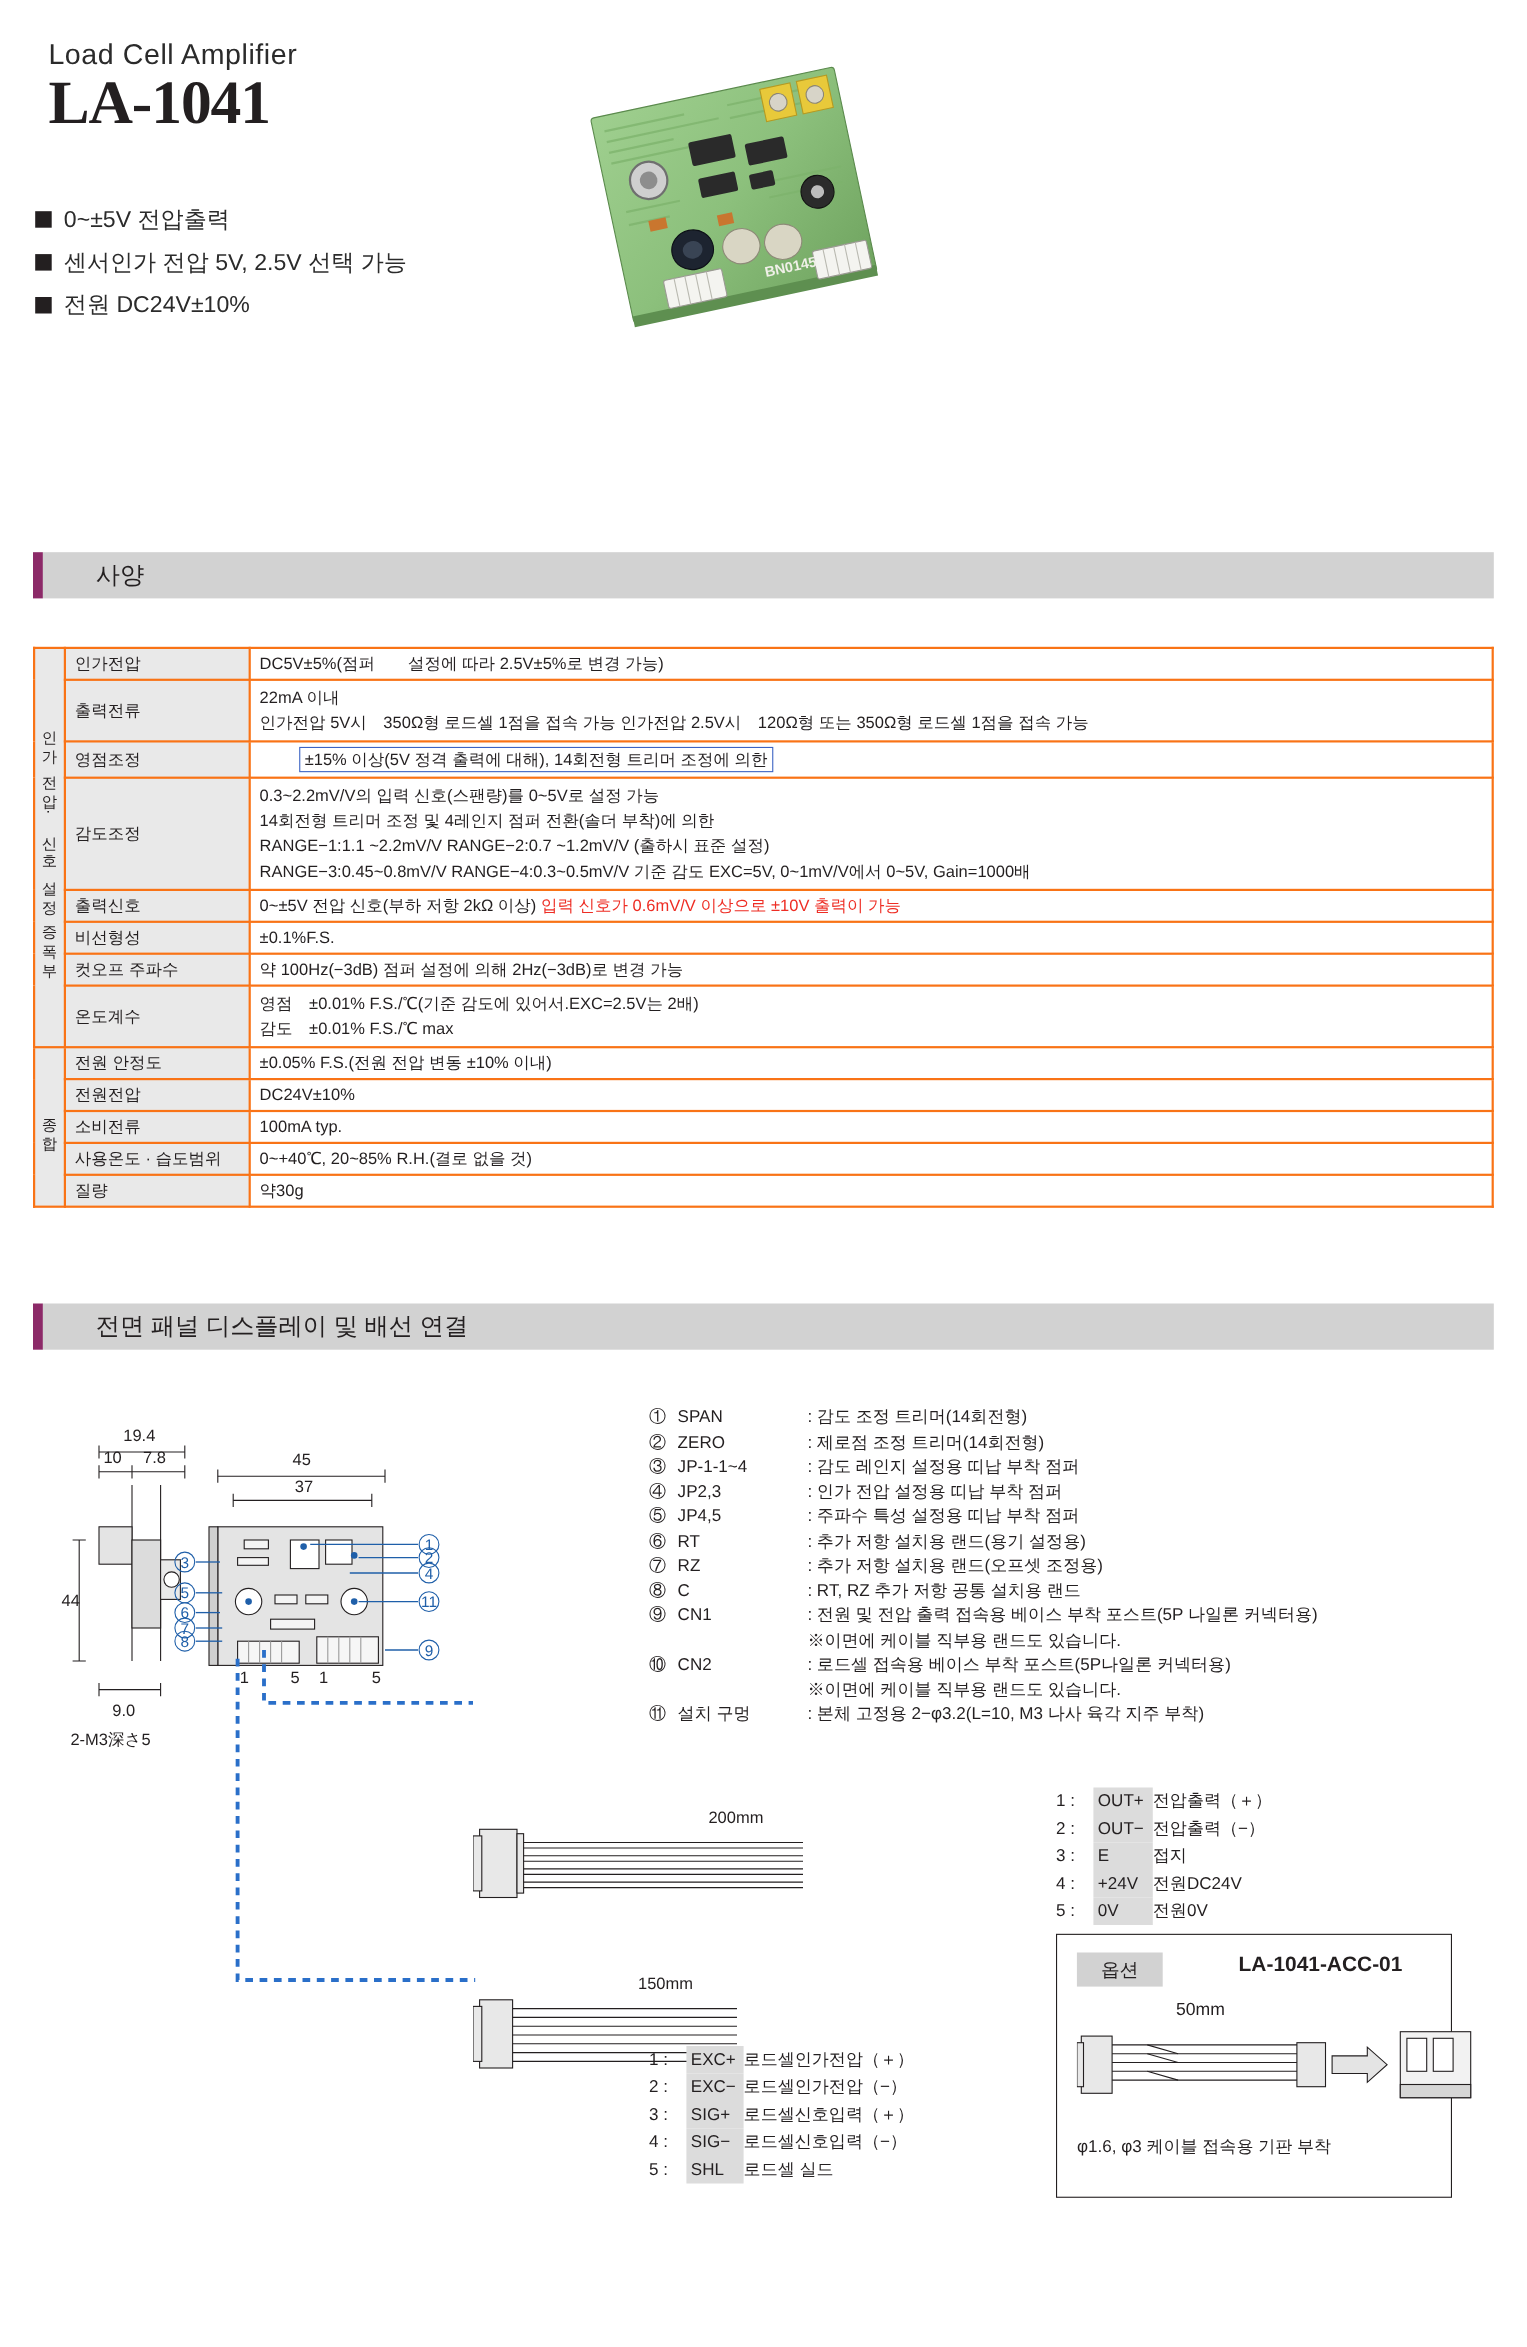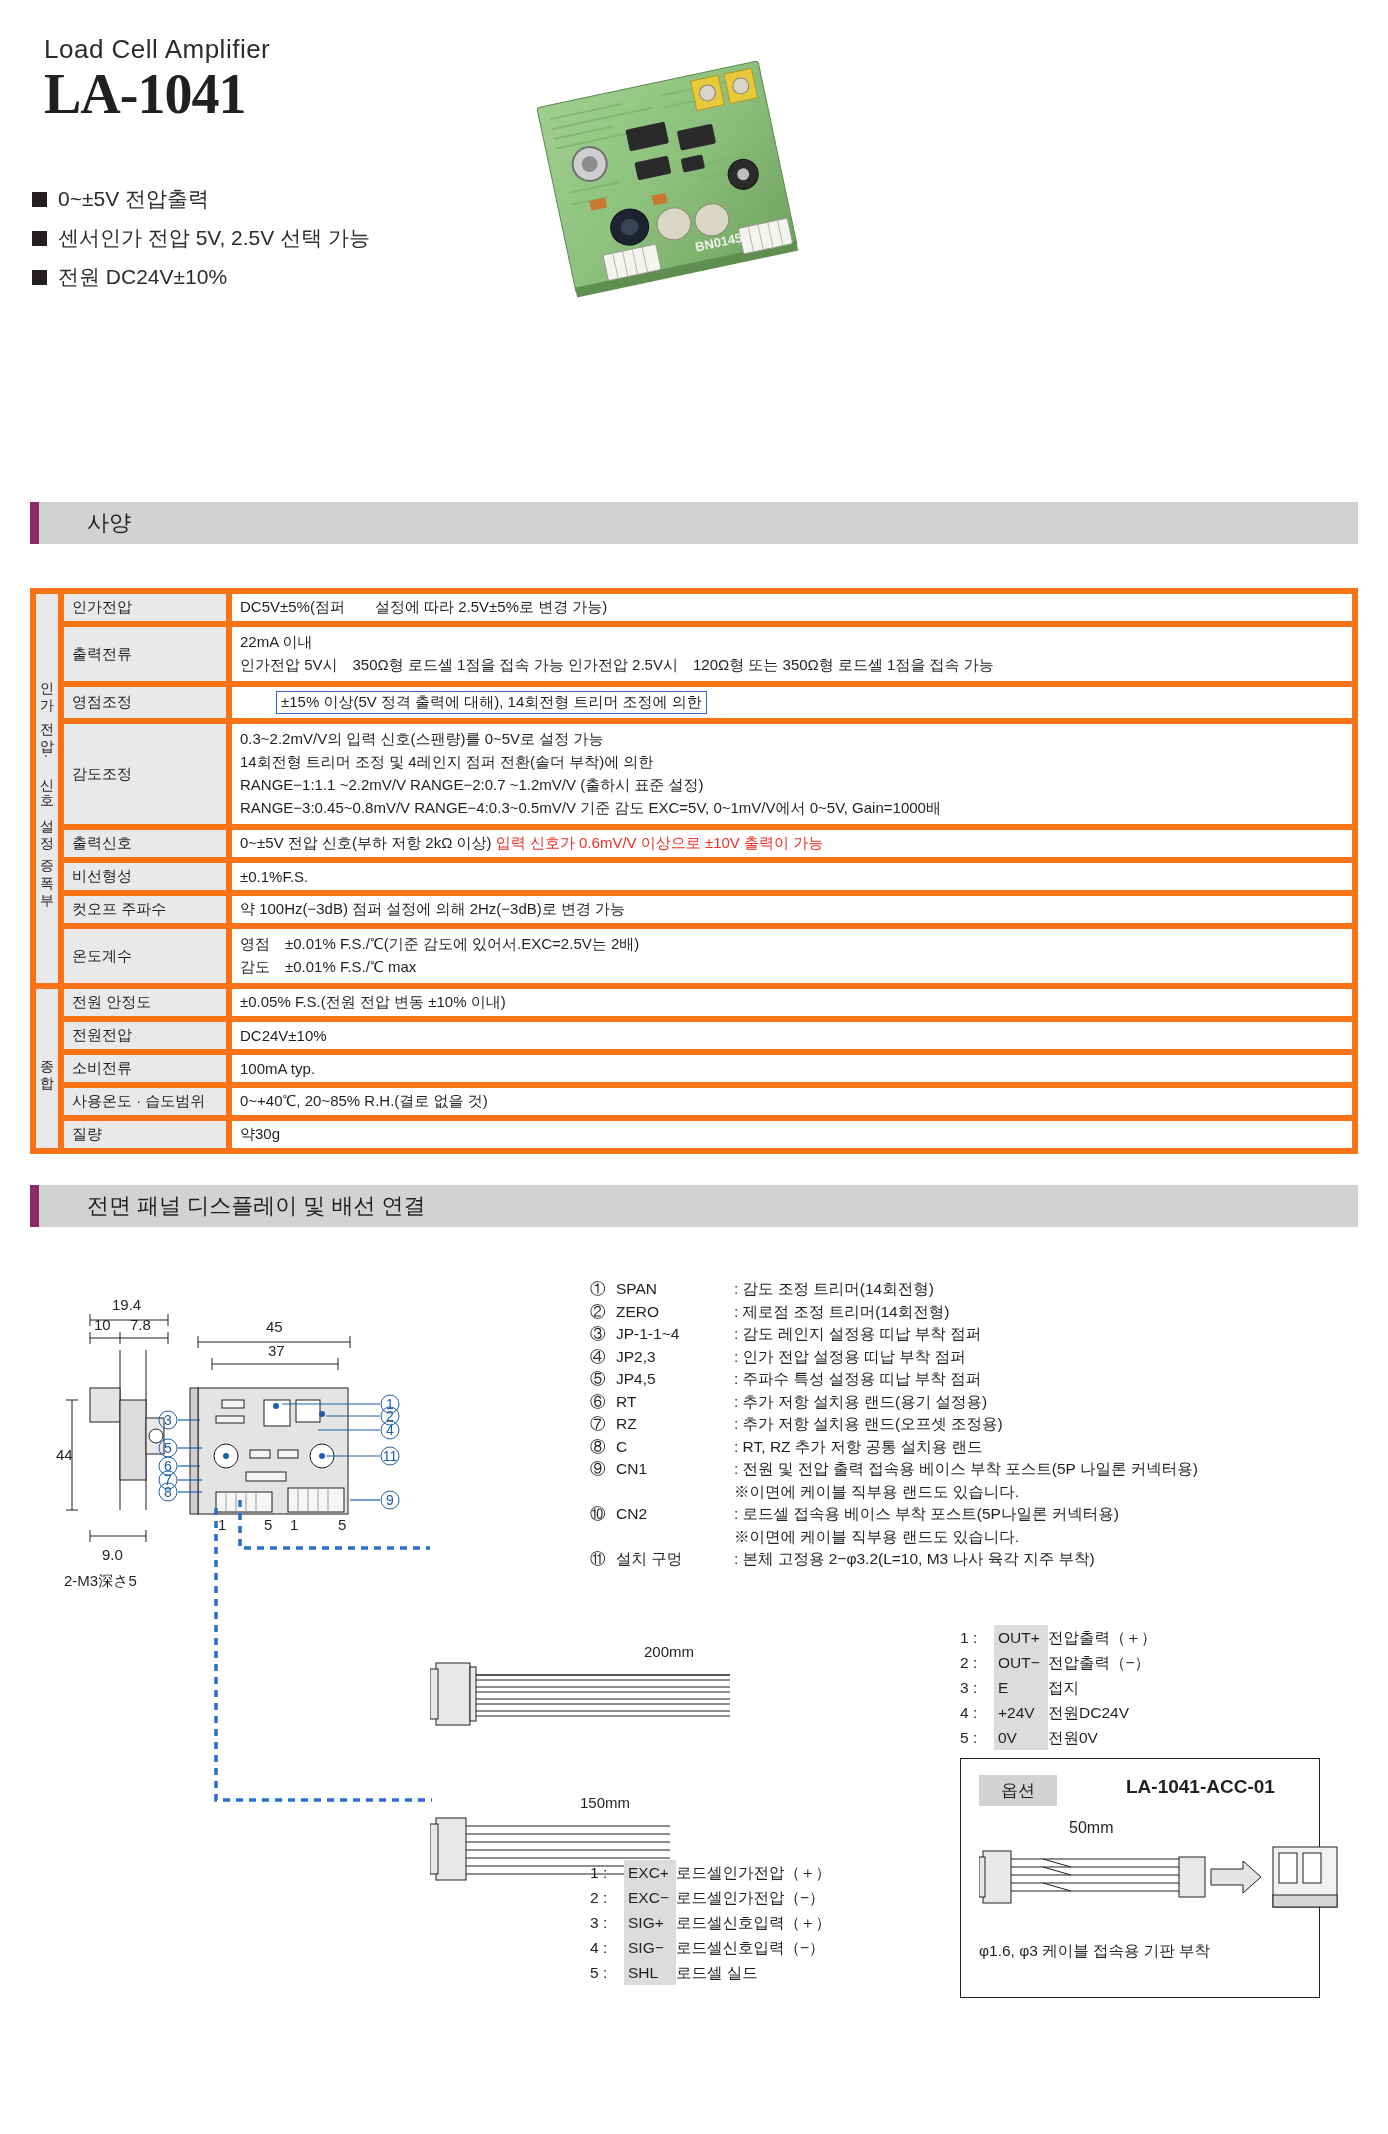--- a/index.html
+++ b/index.html
@@ -28,21 +28,21 @@
 
   
   .secbar { position:absolute; height:42px; display:flex; align-items:center; }
   .secbar .tick { width:9px; height:42px; background:#8c2a68; flex:none; }
   .secbar .bg { flex:1; height:42px; background:#d2d2d2; display:flex; align-items:center; }
   .secbar .txt { font-size:22px; padding-left:18px; color:#231f20;margin-left:30px; }
 
   
   .spec { position:absolute; left:30px; top:588px; width:1328px;
           border-collapse:collapse; font-size:14.5px; }
-  .spec td { border:6px solid #f97316; padding:4px 8px; vertical-align:middle; color:#231f20; }
+  .spec td { border:2px solid #f97316; padding:4px 8px; vertical-align:middle; color:#231f20; }
   .spec td.grp { background:#e9e9e9; width:28px; text-align:center; padding:0; }
   .spec td.grp span { writing-mode:vertical-rl; display:inline-block;
                       letter-spacing:3px; font-size:14px; line-height:1.35; }
   .spec td.key { background:#e9e9e9; width:168px; font-size:15px; }
   .spec td.val { background:#ffffff; font-size:15px; }
   .spec .lineset div { padding:2px 0; }
   .hl-box { display:inline-block; border:1px solid #3b63c4; padding:1px 4px;margin-left:36px; }
   .red { color:#ee2d24; }
 
   

